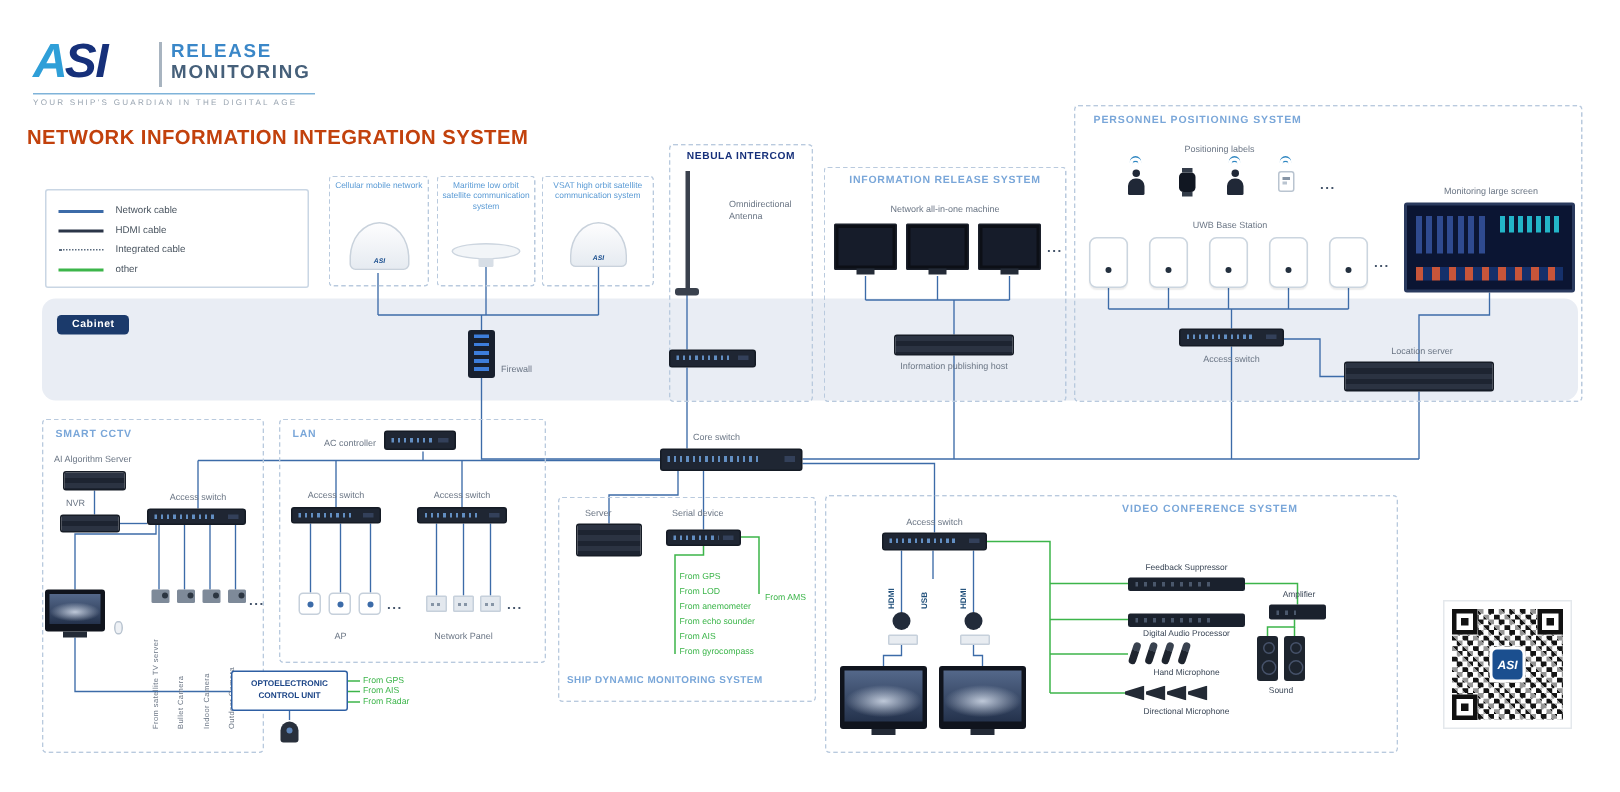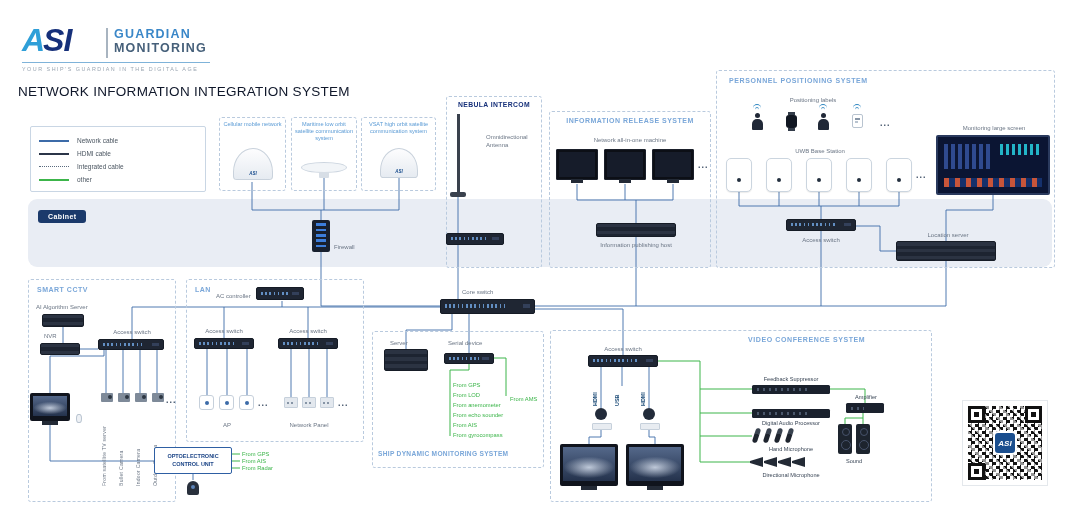--- a/index.html
+++ b/index.html
@@ -23,21 +23,21 @@
   .dots{font-size:9px;font-weight:bold;color:#44546a;letter-spacing:1px}
   .vlab{writing-mode:vertical-rl;transform:rotate(180deg);font-size:5px;color:#6b7685;letter-spacing:.3px}
   .vlab-blue{writing-mode:vertical-rl;transform:rotate(180deg);font-size:5.4px;color:#1f4e79;font-weight:bold}
 
   
   .logoA{font-size:32px;font-weight:900;font-style:italic;color:#2f9fd8;letter-spacing:-2px}
   .logoSI{font-size:32px;font-weight:900;font-style:italic;color:#16307a;letter-spacing:-1px}
   .brand1{font-size:12.5px;font-weight:bold;color:#3a87c8;letter-spacing:1.2px}
   .brand2{font-size:12.5px;font-weight:bold;color:#46607a;letter-spacing:1.2px}
   .tagline{font-size:5.4px;color:#9aa5b1;letter-spacing:1.5px}
-  .pagetitle{font-size:13.5px;font-weight:400;color:#0f172a;letter-spacing:.3px}
+  .pagetitle{font-size:13.5px;font-weight:700;color:#c2410c;letter-spacing:.3px}
 
   
   .legend{border:1px solid #c9d6e4;background:#fff;border-radius:2px;padding:7px 8px}
   .lg-row{display:flex;align-items:center;height:13px}
   .lg-line{width:30px;margin-right:8px}
   .lg-lbl{font-size:6.5px;color:#4a5560}
   .l-net{border-top:2px solid #3c6ba8}
   .l-hdmi{border-top:2px solid #2b3548}
   .l-int{border-top:1.5px dotted #5a6b7e}
   .l-oth{border-top:2px solid #3cb54a}
@@ -196,21 +196,21 @@
         <polyline points="232,461 240,461"></polyline>
         <polyline points="232,468 240,468"></polyline>
     </g>
   </svg>
 
   <div class="abs z2" style="left:22px;top:22px;height:38px">
     <span class="logoA">A</span><span class="logoSI">SI</span>
   </div>
   <div class="abs z2" style="left:106px;top:28px;width:1.5px;height:30px;background:#a8b4c0"></div>
   <div class="abs z2" style="left:114px;top:27px">
-    <div class="brand1">GUARDIAN</div>
+    <div class="brand1">RELEASE</div>
     <div class="brand2">MONITORING</div>
   </div>
   <div class="abs z2" style="left:22px;top:62px;width:188px;height:1px;background:#7fb3d9"></div>
   <div class="abs z2 tagline" style="left:22px;top:66px">YOUR SHIP'S GUARDIAN IN THE DIGITAL AGE</div>
   <div class="abs z2 pagetitle" style="left:18px;top:84px">NETWORK INFORMATION INTEGRATION SYSTEM</div>
 
   <div class="abs z2 legend" style="left:30px;top:126px;width:176px;height:66px">
     <div class="lg-row">
         <div class="lg-line l-net"></div>
         <span class="lg-lbl">Network cable</span>

